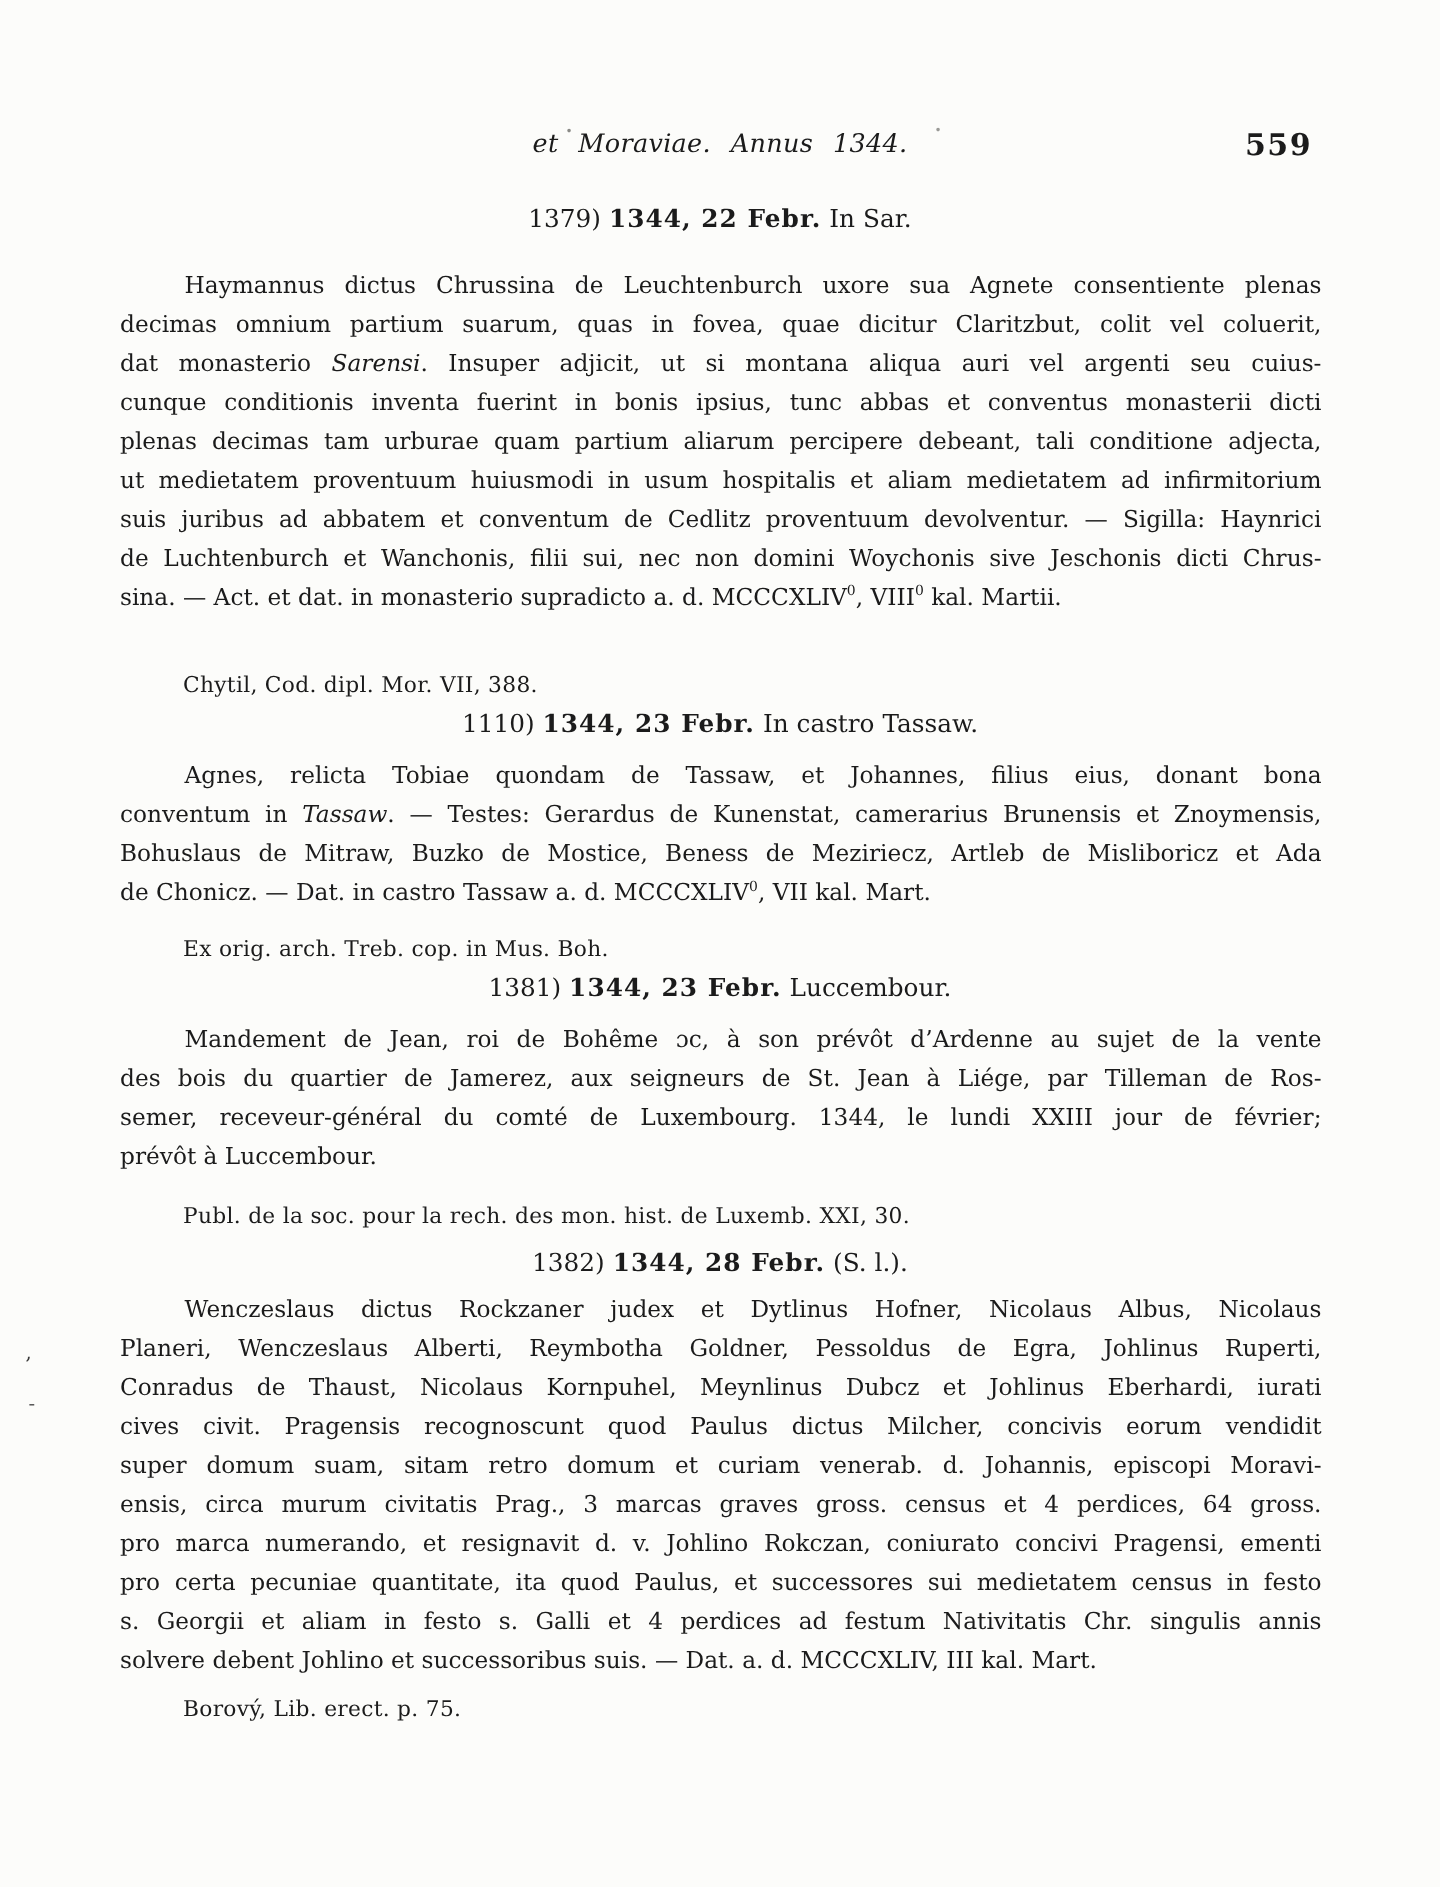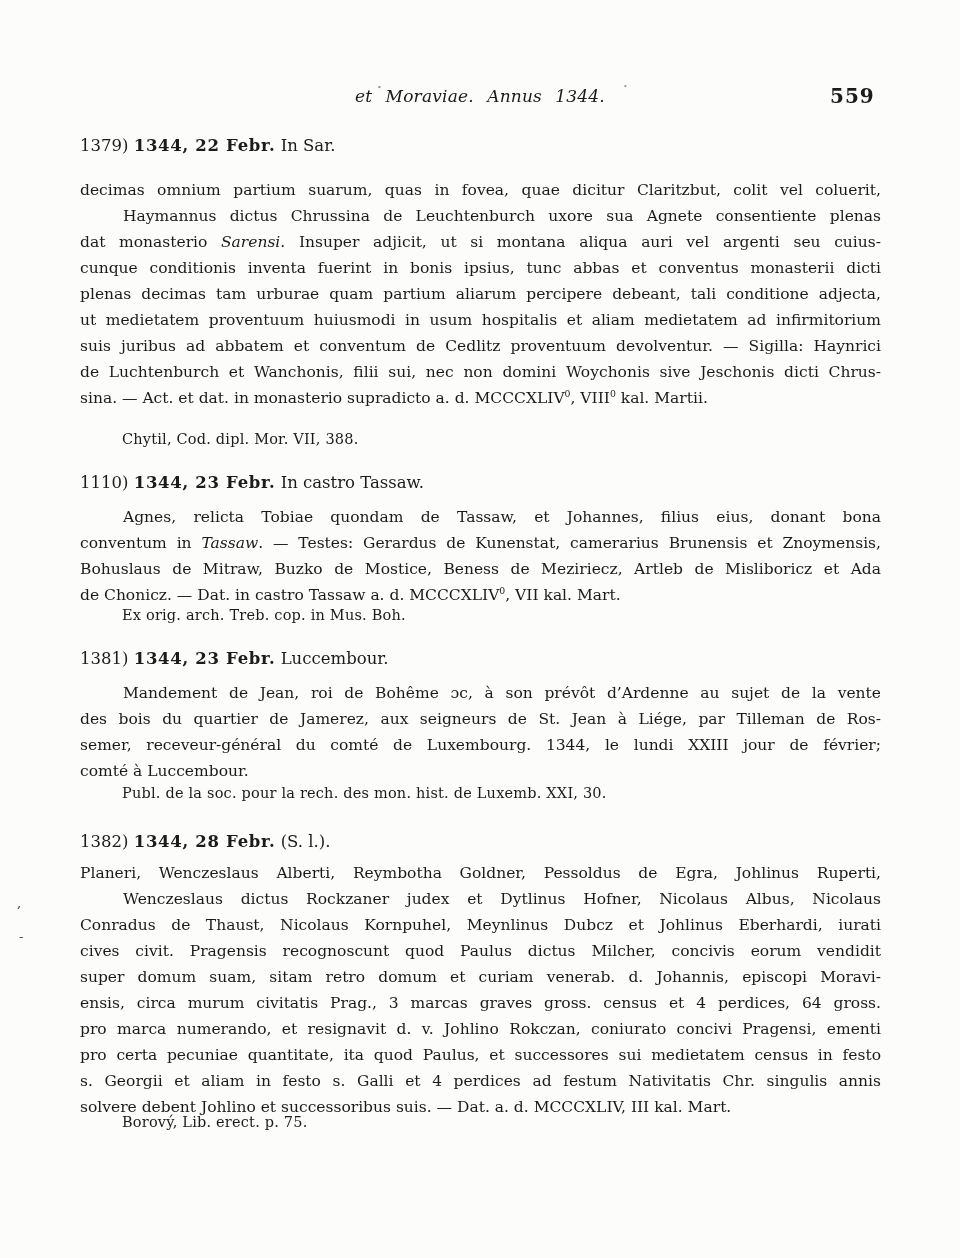--- a/index.html
+++ b/index.html
@@ -32,20 +32,21 @@
     text-align: right;
     font-weight: 700;
     font-size: 20px;
     letter-spacing: 1px;
   }
   
   .heading {
     position: absolute;
     left: 80px;
     width: 800px;
+    text-align: center;
     font-size: 16.5px;
     white-space: nowrap;
   }
   .hnum { margin-right: 0.32em; }
   .hdate { font-weight: 700; letter-spacing: 0.7px; margin-right: 0.32em; }
   #h1379 { top: 136px; }
   #h1380 { top: 473px; }
   #h1381 { top: 649px; }
   #h1382 { top: 832px; }
   
@@ -70,20 +71,21 @@
   .tline.firstline { padding-left: 43px; }
   .it { font-style: italic; }
   sup.s { font-size: 0.6em; line-height: 0; vertical-align: super; }
   
   .cite {
     position: absolute;
     left: 122px;
     width: 740px;
     font-size: 14.5px;
     letter-spacing: 0.2px;
+    margin-top: 18px;
   }
   #c1379 { top: 431px; }
   #c1380 { top: 607px; }
   #c1381 { top: 785px; }
   #c1382 { top: 1114px; }
   
   .speck {
     position: absolute;
     color: #3a3a3a;
     font-size: 13px;
@@ -99,22 +101,22 @@
 
 <div class="page">
 
   <div class="running-head">et Moraviae. Annus 1344.</div>
   <div class="page-number">559</div>
 
   <div class="heading" id="h1379">
     <span class="hnum">1379)</span><span class="hdate">1344, 22 Febr.</span><span class="hplace">In Sar.</span>
   </div>
   <div class="para" id="p1379">
+      <div class="tline firstline"><span>Haymannus dictus Chrussina de Leuchtenburch uxore sua Agnete consentiente plenas</span></div>
       <div class="tline"><span>decimas omnium partium suarum, quas in fovea, quae dicitur Claritzbut, colit vel coluerit,</span></div>
-      <div class="tline firstline"><span>Haymannus dictus Chrussina de Leuchtenburch uxore sua Agnete consentiente plenas</span></div>
       <div class="tline"><span>dat monasterio </span><span class="it">Sarensi</span><span>. Insuper adjicit, ut si montana aliqua auri vel argenti seu cuius-</span></div>
       <div class="tline"><span>cunque conditionis inventa fuerint in bonis ipsius, tunc abbas et conventus monasterii dicti</span></div>
       <div class="tline"><span>plenas decimas tam urburae quam partium aliarum percipere debeant, tali conditione adjecta,</span></div>
       <div class="tline"><span>ut medietatem proventuum huiusmodi in usum hospitalis et aliam medietatem ad infirmitorium</span></div>
       <div class="tline"><span>suis juribus ad abbatem et conventum de Cedlitz proventuum devolventur. — Sigilla: Haynrici</span></div>
       <div class="tline"><span>de Luchtenburch et Wanchonis, filii sui, nec non domini Woychonis sive Jeschonis dicti Chrus-</span></div>
       <div class="tline lastline"><span>sina. — Act. et dat. in monasterio supradicto a. d. MCCCXLIV</span><sup class="s">0</sup><span>, VIII</span><sup class="s">0</sup><span> kal. Martii.</span></div>
     </div>
   <div class="cite" id="c1379">Chytil, Cod. dipl. Mor. VII, 388.</div>
 
@@ -129,30 +131,30 @@
     </div>
   <div class="cite" id="c1380">Ex orig. arch. Treb. cop. in Mus. Boh.</div>
 
   <div class="heading" id="h1381">
     <span class="hnum">1381)</span><span class="hdate">1344, 23 Febr.</span><span class="hplace">Luccembour.</span>
   </div>
   <div class="para" id="p1381">
       <div class="tline firstline"><span>Mandement de Jean, roi de Bohême ɔc, à son prévôt d’Ardenne au sujet de la vente</span></div>
       <div class="tline"><span>des bois du quartier de Jamerez, aux seigneurs de St. Jean à Liége, par Tilleman de Ros-</span></div>
       <div class="tline"><span>semer, receveur-général du comté de Luxembourg. 1344, le lundi XXIII jour de février;</span></div>
-      <div class="tline lastline"><span>comté à Luccembour.</span></div>
+      <div class="tline lastline"><span>prévôt à Luccembour.</span></div>
     </div>
   <div class="cite" id="c1381">Publ. de la soc. pour la rech. des mon. hist. de Luxemb. XXI, 30.</div>
 
   <div class="heading" id="h1382">
     <span class="hnum">1382)</span><span class="hdate">1344, 28 Febr.</span><span class="hplace">(S. l.).</span>
   </div>
   <div class="para" id="p1382">
+      <div class="tline firstline"><span>Wenczeslaus dictus Rockzaner judex et Dytlinus Hofner, Nicolaus Albus, Nicolaus</span></div>
       <div class="tline"><span>Planeri, Wenczeslaus Alberti, Reymbotha Goldner, Pessoldus de Egra, Johlinus Ruperti,</span></div>
-      <div class="tline firstline"><span>Wenczeslaus dictus Rockzaner judex et Dytlinus Hofner, Nicolaus Albus, Nicolaus</span></div>
       <div class="tline"><span>Conradus de Thaust, Nicolaus Kornpuhel, Meynlinus Dubcz et Johlinus Eberhardi, iurati</span></div>
       <div class="tline"><span>cives civit. Pragensis recognoscunt quod Paulus dictus Milcher, concivis eorum vendidit</span></div>
       <div class="tline"><span>super domum suam, sitam retro domum et curiam venerab. d. Johannis, episcopi Moravi-</span></div>
       <div class="tline"><span>ensis, circa murum civitatis Prag., 3 marcas graves gross. census et 4 perdices, 64 gross.</span></div>
       <div class="tline"><span>pro marca numerando, et resignavit d. v. Johlino Rokczan, coniurato concivi Pragensi, ementi</span></div>
       <div class="tline"><span>pro certa pecuniae quantitate, ita quod Paulus, et successores sui medietatem census in festo</span></div>
       <div class="tline"><span>s. Georgii et aliam in festo s. Galli et 4 perdices ad festum Nativitatis Chr. singulis annis</span></div>
       <div class="tline lastline"><span>solvere debent Johlino et successoribus suis. — Dat. a. d. MCCCXLIV, III kal. Mart.</span></div>
     </div>
   <div class="cite" id="c1382">Borový, Lib. erect. p. 75.</div>

